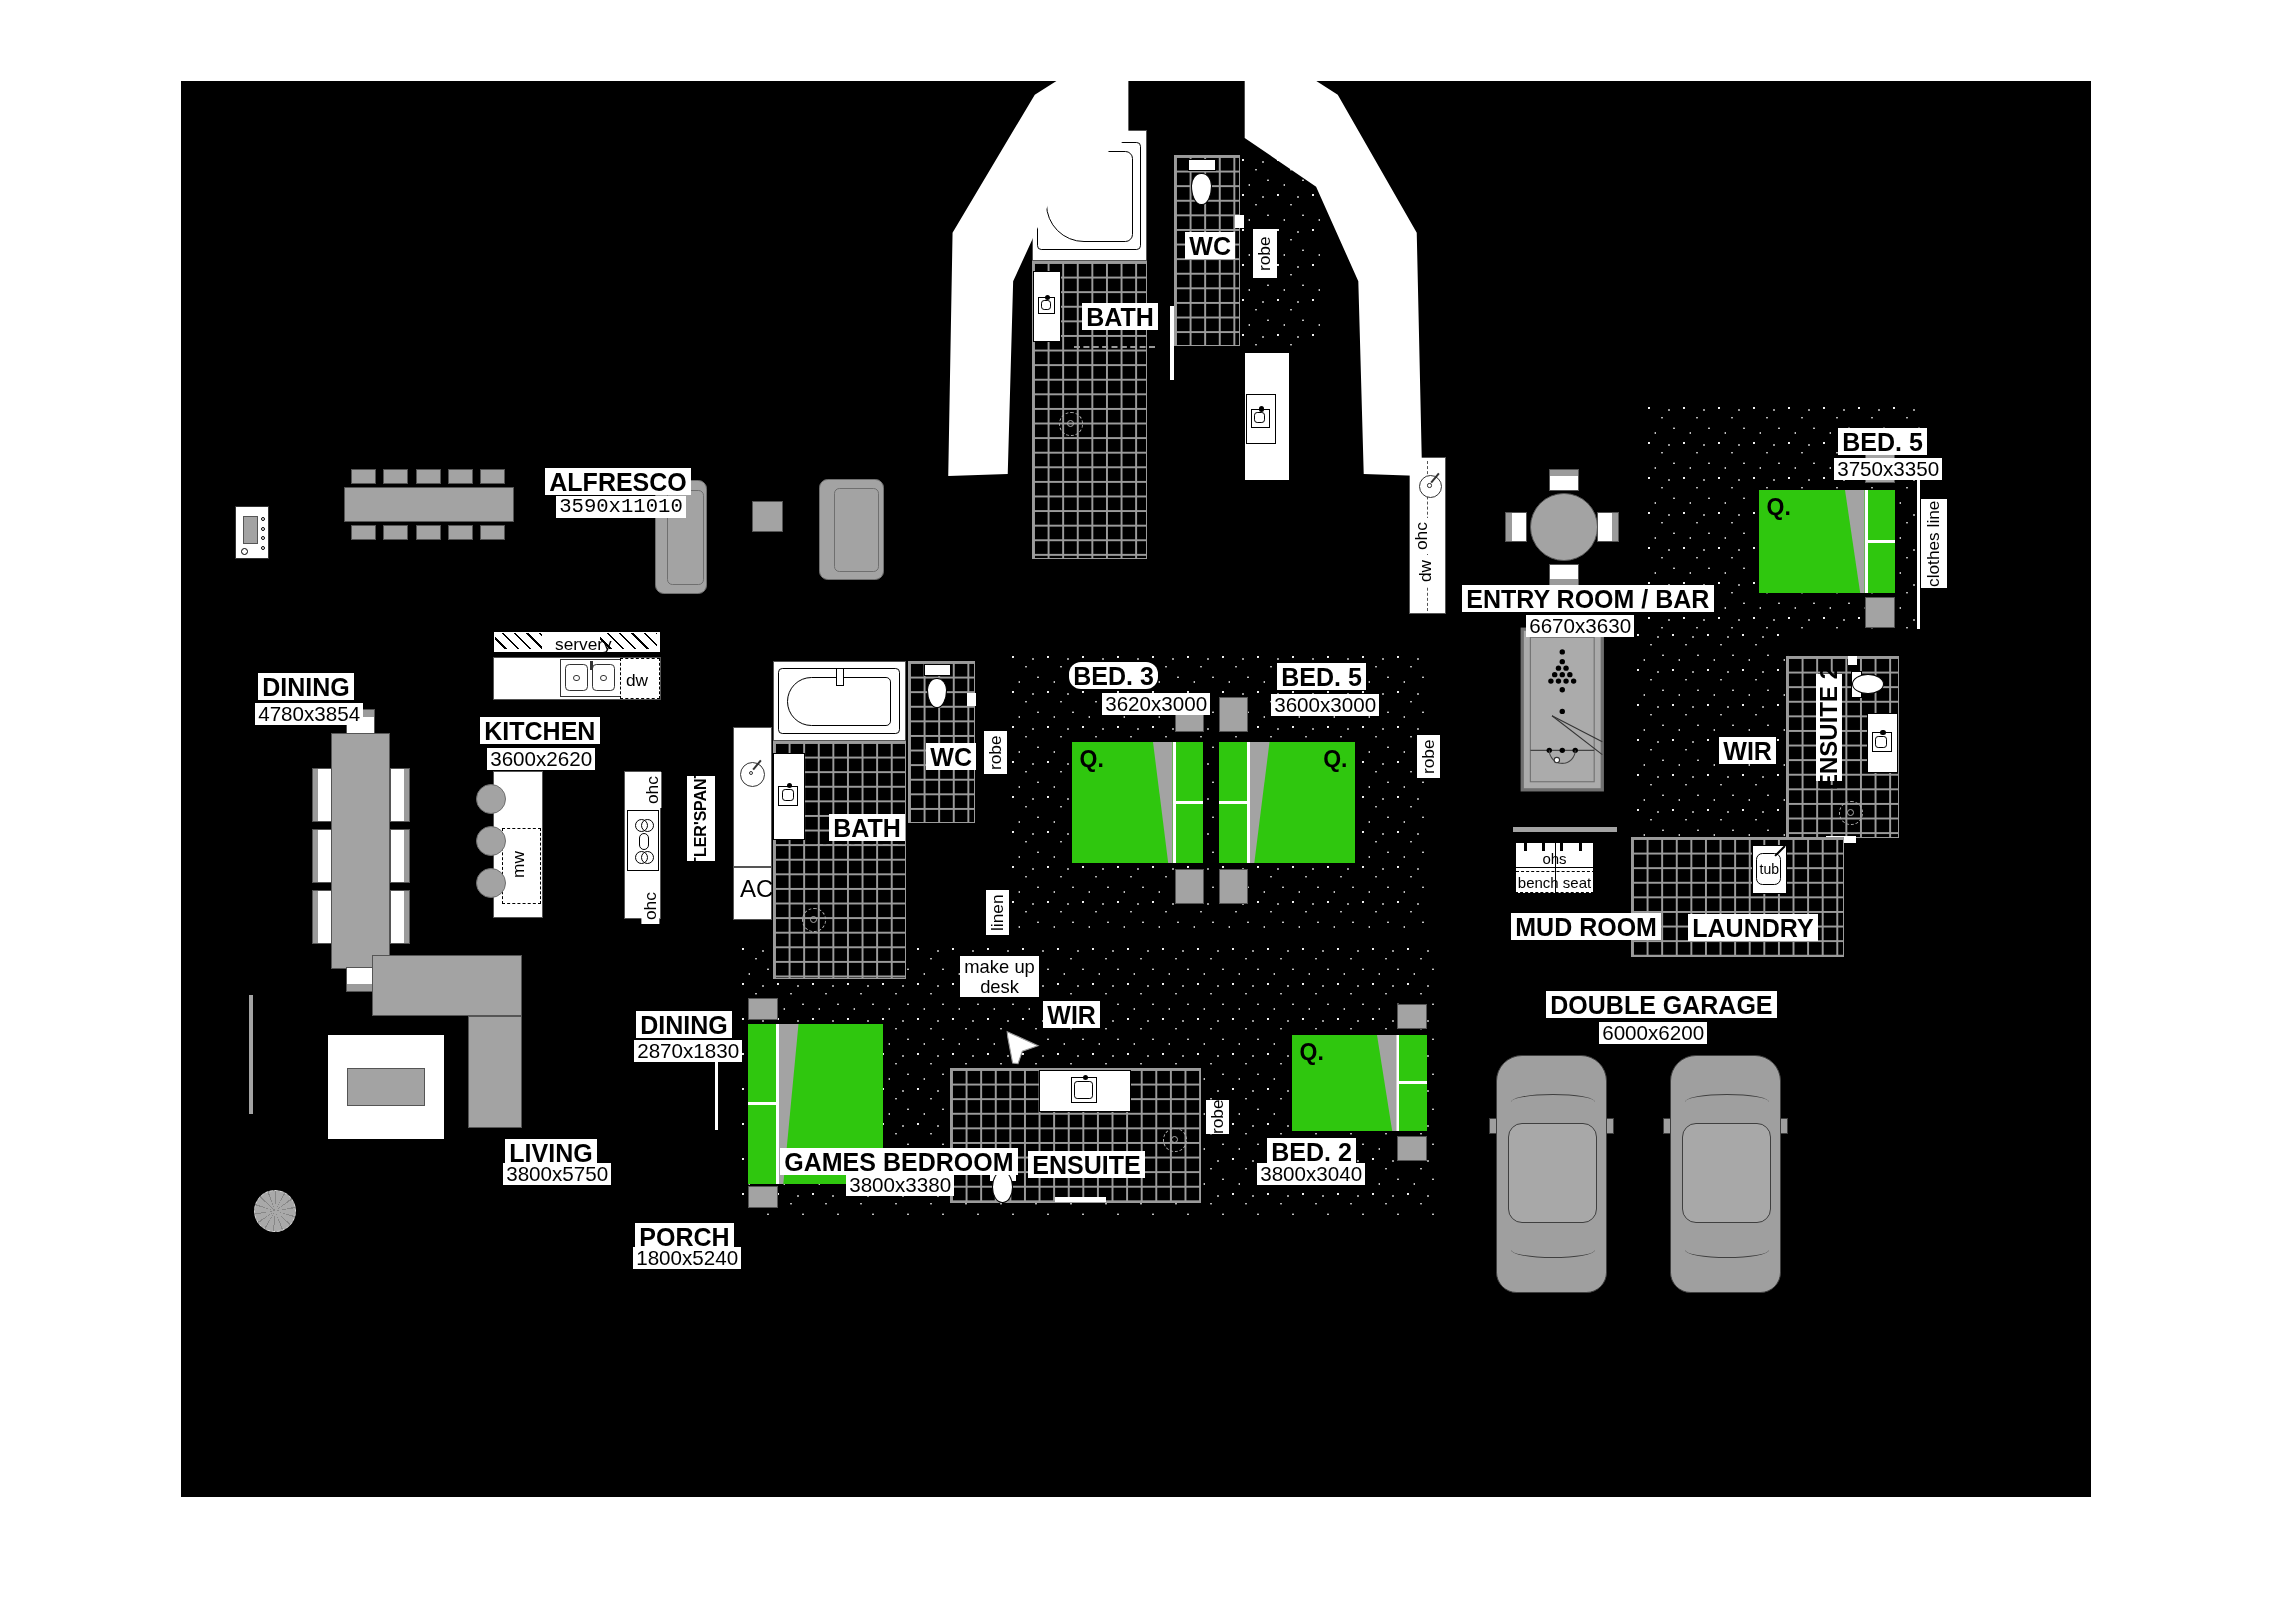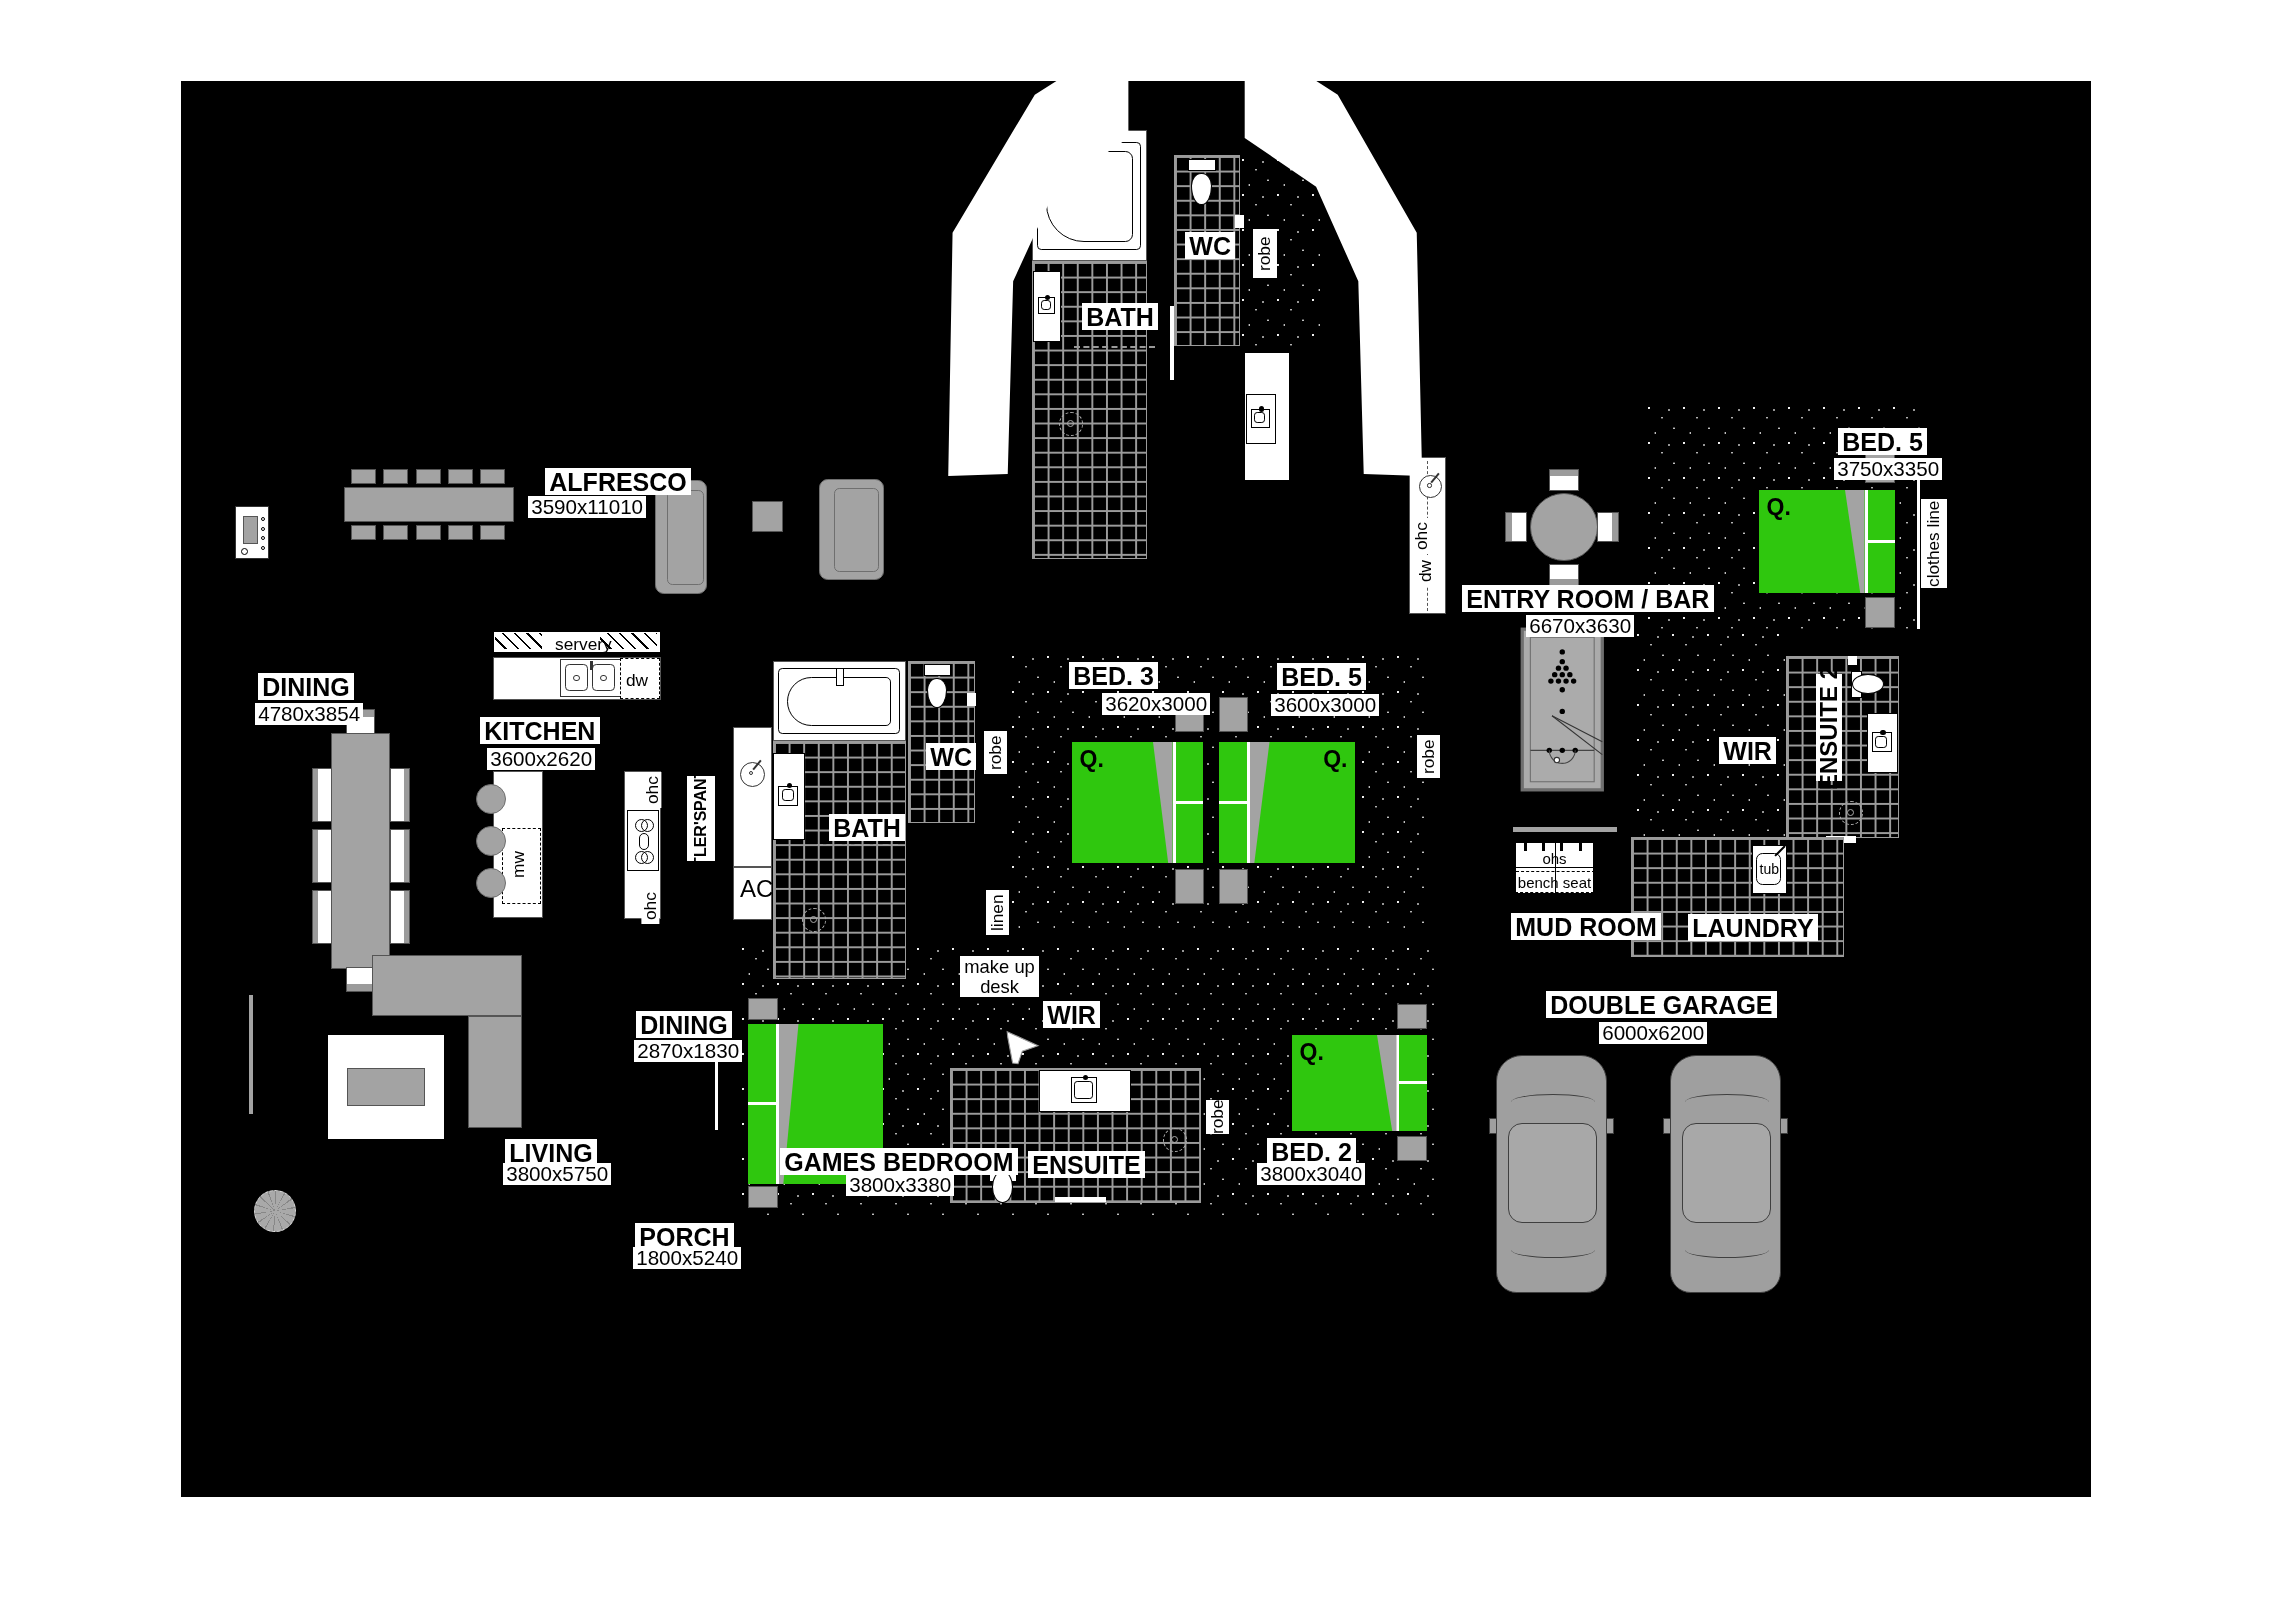--- a/index.html
+++ b/index.html
@@ -310,21 +310,21 @@
         <circle cx="74" cy="224" r="5"></circle>
         <circle cx="98" cy="224" r="5"></circle>
       <path d="M50,224 A24,24 0 0 0 98,224" fill="none" stroke="#444" stroke-width="2"></path>
       <circle cx="64" cy="242" r="5" fill="#fff" stroke="#333" stroke-width="2"></circle>
     </g>
     <polygon fill="#ffffff" stroke="#999" stroke-width="2" points="1861,1907 1918,1933 1889,1943 1881,1966 1871,1965 1862,1917"></polygon>
   </svg>
 
   <div id="labels">
       <div class="lbl" style="left: 545px; top: 468px;">ALFRESCO</div>
-      <div class="dim" style="left: 528px; top: 496px;">3590x11010</div>
+      <div class="dim" style="left: 556px; top: 496px; font-family: Liberation Mono, monospace;">3590x11010</div>
       <div class="lbl" style="left: 258px; top: 673px;">DINING</div>
       <div class="dim" style="left: 255px; top: 703px;">4780x3854</div>
       <div class="lbl" style="left: 480px; top: 717px;">KITCHEN</div>
       <div class="dim" style="left: 487px; top: 748px;">3600x2620</div>
       <div class="lbl" style="left: 1082px; top: 303px;">BATH</div>
       <div class="lbl" style="left: 1185px; top: 232px;">WC</div>
       <div class="vlbl" style="left: 1253px; top: 229px; width: 24px; height: 49px;">robe</div>
       <div class="vlbl" style="left: 1412px; top: 518px; width: 18.4px; height: 36px;">ohc</div>
       <div class="vlbl" style="left: 1416px; top: 555px; width: 18.4px; height: 32px;">dw</div>
       <div class="lbl" style="left: 1462px; top: 585px;">ENTRY ROOM / BAR</div>
@@ -335,21 +335,21 @@
       <div class="vlbl" style="left: 1816px; top: 674px; width: 26px; height: 107px; font-weight: bold; font-size: 24px;">ENSUITE 2</div>
       <div class="lbl" style="left: 1719px; top: 737px;">WIR</div>
       <div class="lbl" style="left: 1511px; top: 913px;">MUD ROOM</div>
       <div class="lbl" style="left: 1688px; top: 914px;">LAUNDRY</div>
       <div class="lbl" style="left: 1546px; top: 991px;">DOUBLE GARAGE</div>
       <div class="dim" style="left: 1599px; top: 1022px;">6000x6200</div>
       <div class="lbl" style="left: 829px; top: 814px;">BATH</div>
       <div class="lbl" style="left: 926px; top: 743px;">WC</div>
       <div class="vlbl" style="left: 984px; top: 731px; width: 23px; height: 43px;">robe</div>
       <div class="vlbl" style="left: 986px; top: 890px; width: 23px; height: 45px;">linen</div>
-      <div class="lbl" style="left: 1069px; top: 662px;">BED. 3</div>
+      <div class="lbl" style="left: 1069px; top: 662px; border-radius: 12px;">BED. 3</div>
       <div class="dim" style="left: 1065px; top: 693px; margin-left: 37px;">3620x3000</div>
       <div class="lbl" style="left: 1277px; top: 663px;">BED. 5</div>
       <div class="dim" style="left: 1271px; top: 694px;">3600x3000</div>
       <div class="vlbl" style="left: 1417px; top: 735px; width: 23px; height: 43px;">robe</div>
       <div class="slbl" style="left: 555px; top: 634px; font-size: 17.3px;">servery</div>
       <div class="slbl" style="left: 626px; top: 670px; font-size: 17.3px;">dw</div>
       <div class="vlbl" style="left: 509px; top: 844px; width: 18.4px; height: 41px; background: transparent;">mw</div>
       <div class="vlbl" style="left: 643px; top: 772px; width: 18.4px; height: 36px;">ohc</div>
       <div class="vlbl" style="left: 641px; top: 888px; width: 18.4px; height: 36px;">ohc</div>
       <div class="vlbl" style="left: 687px; top: 776px; width: 28px; height: 85px; font-weight: bold; font-size: 16px; line-height: 1.15;">

